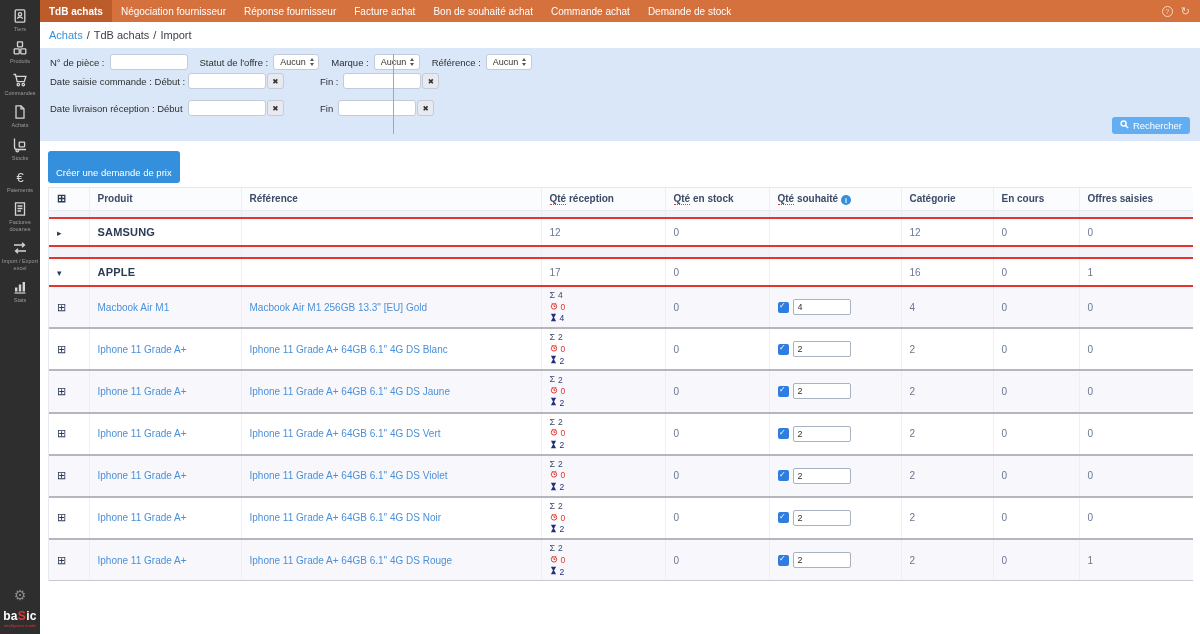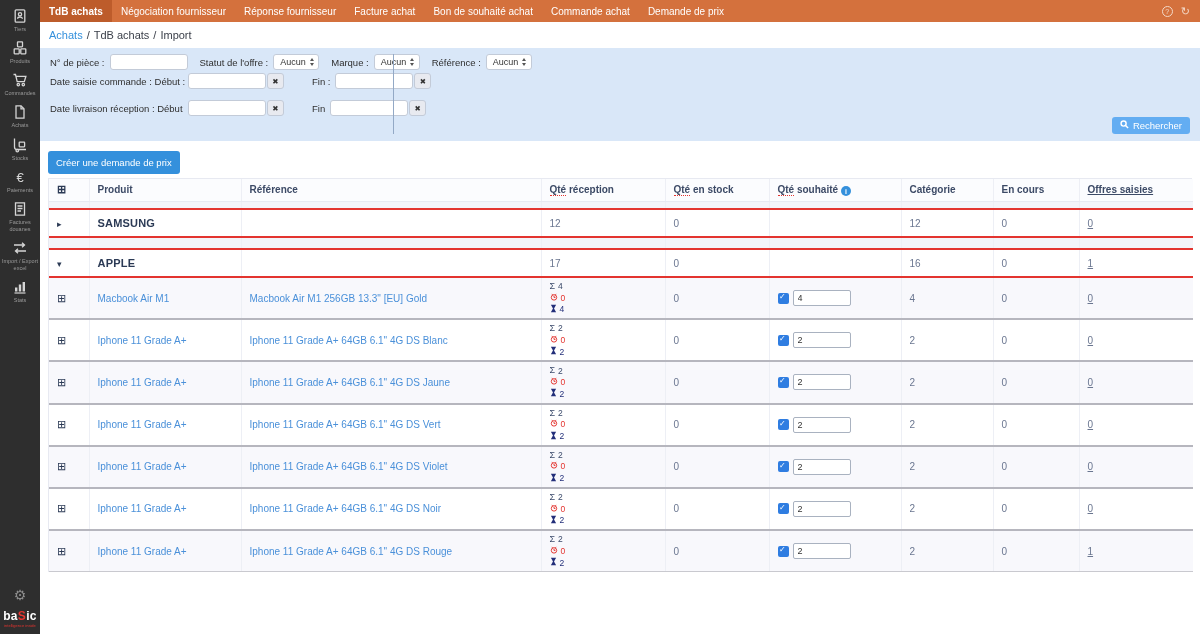--- a/index.html
+++ b/index.html
@@ -54,36 +54,36 @@
     background:#fff; display:inline-flex; align-items:center; gap:4px; padding:0 4px 0 6px;
     font-size:9px; color:#333; cursor:pointer; margin-right:12px; }
   .sel-arrows { display:inline-flex; flex-direction:column; }
   .sel-arrows i { display:block; width:0; height:0; border-left:2.5px solid transparent;
     border-right:2.5px solid transparent; }
   .sel-arrows .up { border-bottom:3.5px solid #555; margin-bottom:1.5px; }
   .sel-arrows .dn { border-top:3.5px solid #555; }
   .x-btn { width:17px; height:16px; margin-left:1px; border:1px solid #c3cbd8; border-radius:3px;
     background:#e8eaf0; color:#333; font-size:7.5px; display:inline-flex; align-items:center;
     justify-content:center; cursor:pointer; }
-  .fin-gap { margin-left:28px; }
+  .fin-gap { margin-left:36px; }
   .f-divider { position:absolute; left:353px; top:6px; width:1px; height:80px; background:#93a9c6; }
   .search-btn { position:absolute; right:10px; bottom:7px; height:17px; background:#63adf2;
     color:#fff; border:none; border-radius:3px; font-size:9.5px; padding:0 8px;
     display:inline-flex; align-items:center; gap:4px; cursor:pointer; font-family:inherit; }
 
   
   .content { padding:10px 8px 0 8px; }
-  .create-btn { height:23px; background:#3490dc; color:#fff; border:none; border-radius:3px;
-    font-size:9.5px; padding:0 8px; cursor:pointer; font-family:inherit; margin-bottom:4px; }
+  .create-btn { height:16px; background:#3490dc; color:#fff; border:none; border-radius:3px;
+    font-size:9.5px; padding:16px 8px; cursor:pointer; font-family:inherit; margin-bottom:4px; }
 
   .grid-wrap { width:1144px; border:1px solid #e7e9f1; border-bottom:none; }
   table.grid { width:100%; border-collapse:collapse; table-layout:fixed; }
   .grid th, .grid td { border-right:1px solid #edeff5; vertical-align:middle;
     padding:3px 8px; text-align:left; }
-  .grid th:last-child, .grid td:last-child { border-right:none;text-decoration:underline; }
+  .grid th:last-child, .grid td:last-child { border-right:none; }
   .grid thead th { height:22px; background:#fbfcfe; font-size:10px; font-weight:bold;
     color:#3c4a66; border-bottom:1px solid #e7e9f1; }
   .qte-abbr { border-bottom:1px dotted #e3342f; }
   .info-i { display:inline-flex; width:10px; height:10px; background:#3490dc; color:#fff;
     border-radius:50%; font-size:7px; align-items:center; justify-content:center;
     margin-left:3px; vertical-align:-1px; font-style:normal; cursor:pointer; }
   tr.spacer td { height:8px; background:#f3f4f9; padding:0; }
   tr.spacer2 td { height:12px; background:#f3f4f9; padding:0; }
   tr.group td { height:28px; background:#fff; border-top:2px solid #e3342f;
     border-bottom:2px solid #e3342f; font-size:10px; color:#6a7690; }
@@ -211,21 +211,21 @@
 </aside>
 
 <header class="topbar">
   <nav class="topnav">
     <span class="topnav-item active">TdB achats</span>
     <span class="topnav-item">Négociation fournisseur</span>
     <span class="topnav-item">Réponse fournisseur</span>
     <span class="topnav-item">Facture achat</span>
     <span class="topnav-item">Bon de souhaité achat</span>
     <span class="topnav-item">Commande achat</span>
-    <span class="topnav-item">Demande de prix</span>
+    <span class="topnav-item">Demande de stock</span>
   </nav>
   <div class="topbar-right">
     <span class="help-circle">?</span>
     <span class="refresh">↻</span>
   </div>
 </header>
 
 <main class="main">
 
   <div class="breadcrumb">

